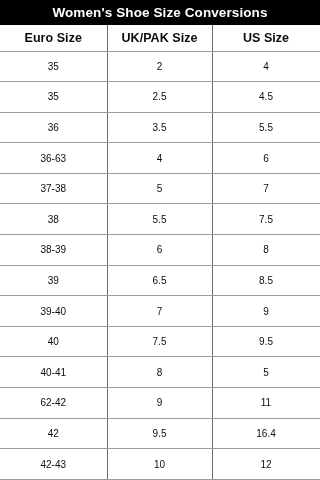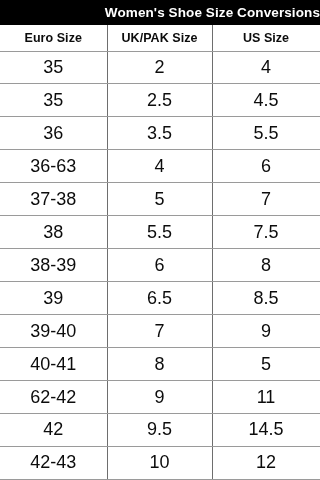--- a/index.html
+++ b/index.html
@@ -20,21 +20,21 @@
     background: #ffffff;
   }
 
   
   .chart-title-bar {
     height: 25px;
     background: #000000;
     color: #ffffff;
     display: flex;
     align-items: center;
-    justify-content: flex-end;
+    justify-content: center;
     flex: 0 0 25px;
   }
   .chart-title-bar .title-text {
     font-size: 13.5px;
     font-weight: bold;
     letter-spacing: 0.1px;
     line-height: 1;
     white-space: nowrap;
   }
 
@@ -71,21 +71,21 @@
     height: 26px;
     font-size: 12.5px;
     font-weight: bold;
     border-top: none;
     border-bottom: 1px solid #9a9a9a;
     letter-spacing: 0.05px;
   }
 
   .chart-table tbody td {
     height: 21px;
-    font-size: 18px;
+    font-size: 10px;
     font-weight: normal;
   }
 
   .chart-table tbody tr:last-child td {
     border-bottom: 1px solid #9a9a9a;
   }
 </style>
 </head>
 <body>
 
@@ -148,33 +148,38 @@
           <td>39</td>
           <td>6.5</td>
           <td>8.5</td>
         </tr>
         <tr>
           <td>39-40</td>
           <td>7</td>
           <td>9</td>
         </tr>
         <tr>
+          <td>40</td>
+          <td>7.5</td>
+          <td>9.5</td>
+        </tr>
+        <tr>
           <td>40-41</td>
           <td>8</td>
           <td>5</td>
         </tr>
         <tr>
           <td>62-42</td>
           <td>9</td>
           <td>11</td>
         </tr>
         <tr>
           <td>42</td>
           <td>9.5</td>
-          <td>14.5</td>
+          <td>16.4</td>
         </tr>
         <tr>
           <td>42-43</td>
           <td>10</td>
           <td>12</td>
         </tr>
       </tbody>
   </table>
 
 </div>

